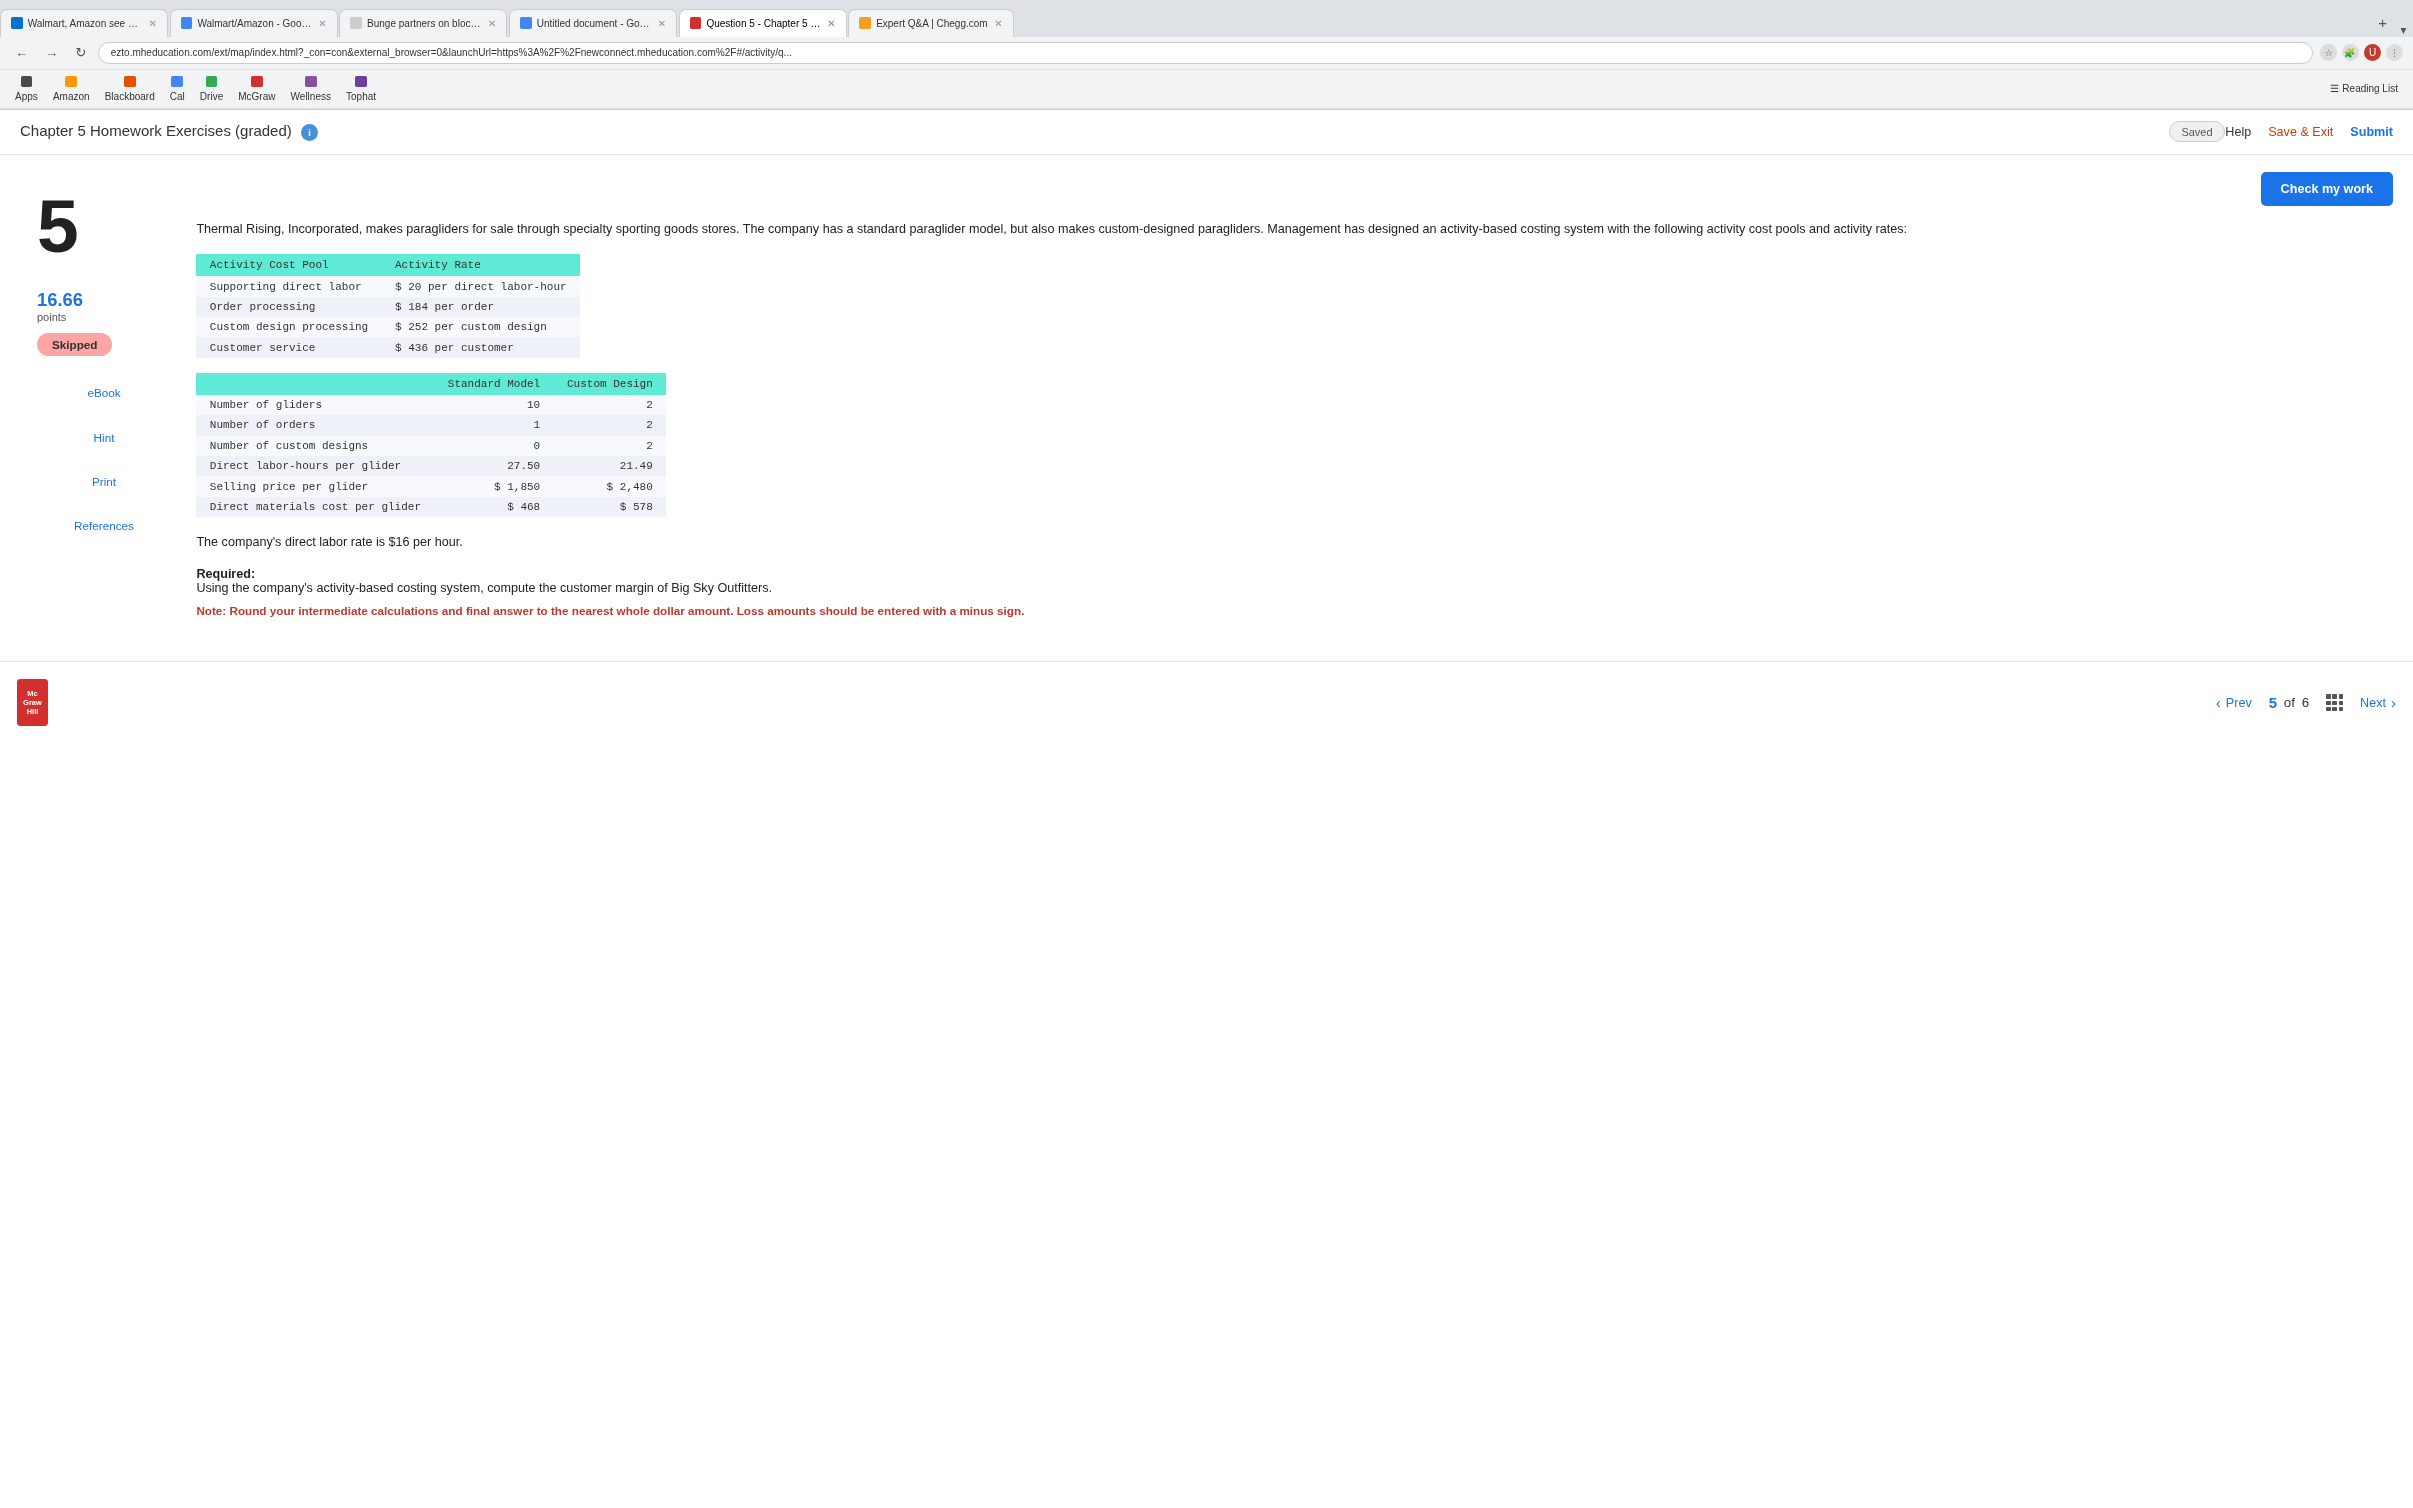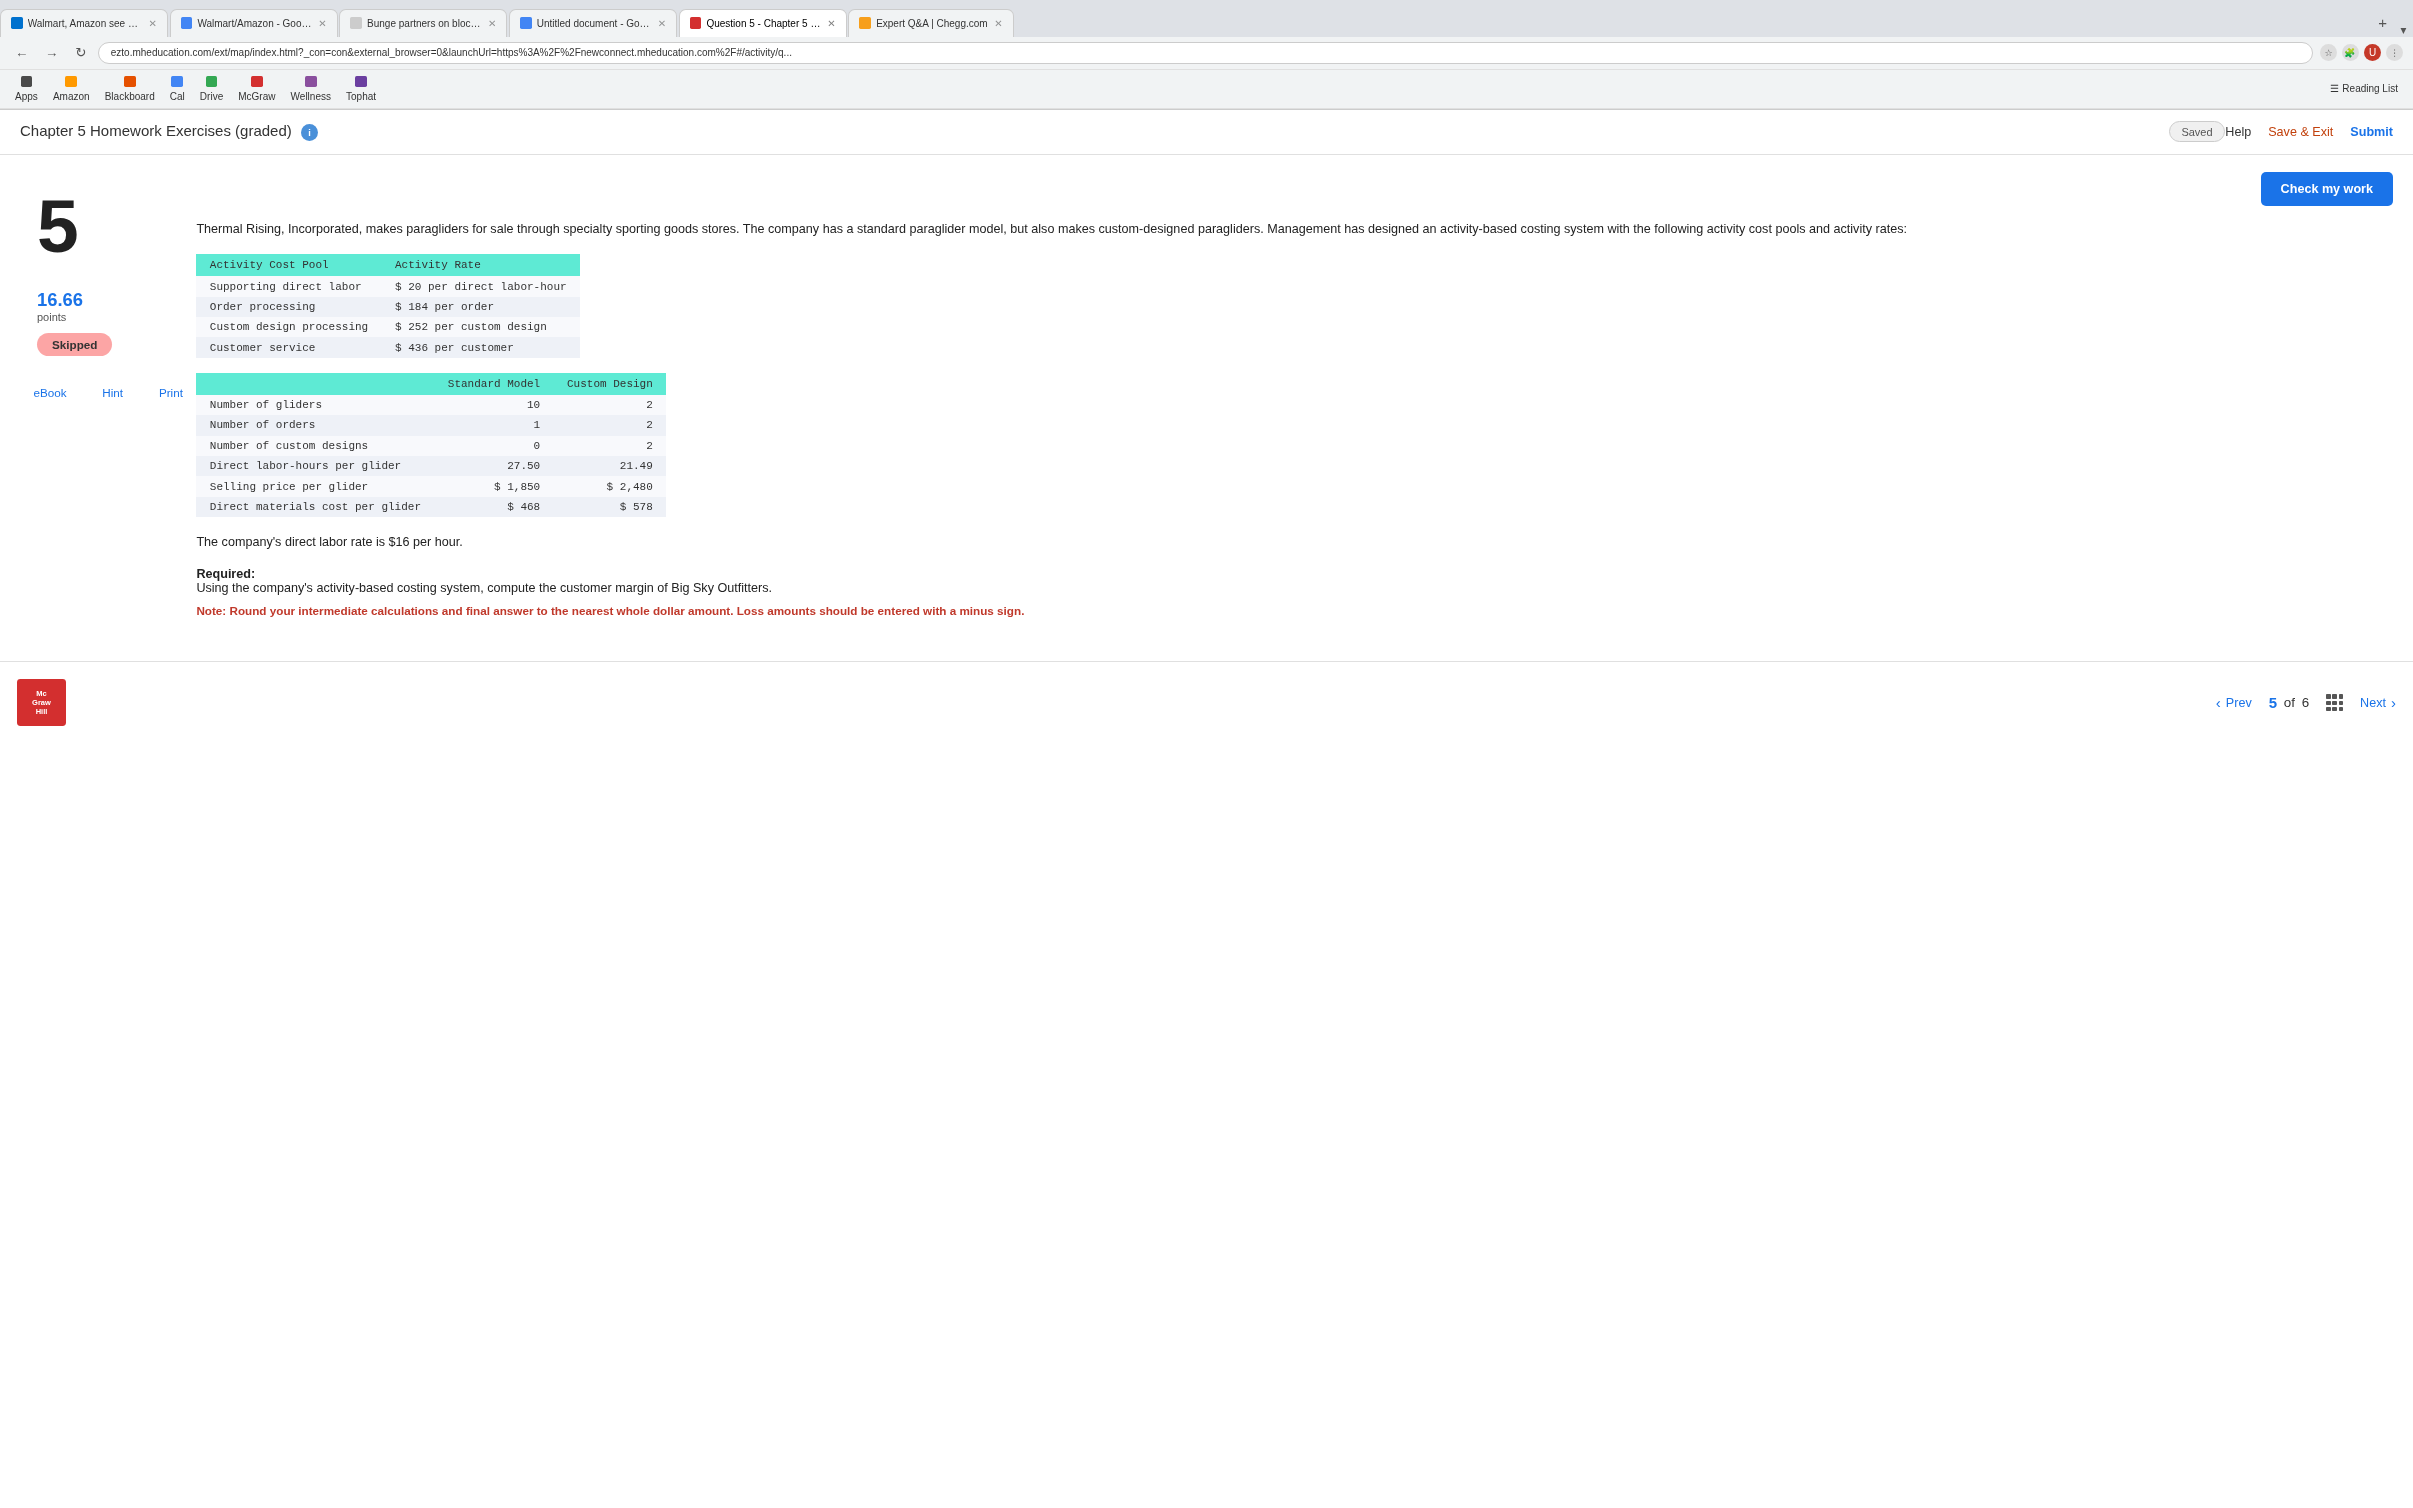--- a/index.html
+++ b/index.html
@@ -37,21 +37,21 @@
     .save-exit-btn { background: none; border: none; font-size: 12.6px; color: #c2410c; cursor: pointer; }
     .submit-btn { background: none; border: none; font-size: 12.6px; color: #1a73e8; font-weight: bold; cursor: pointer; }
 
     
     .main-content { display: flex; padding: 17px 20px; gap: 0; }
     .left-panel { width: 168px; flex-shrink: 0; }
     .question-number { font-size: 75px; font-weight: bold; color: #222; line-height: 1; margin-bottom: 8.4px; padding: 17px; }
     .points-label { font-size: 18.4px; color: #1a73e8; font-weight: bold; }
     .points-text { font-size: 11px; color: #555; }
     .skipped-badge { background: #fca5a5; border-radius: 17px; padding: 5px 15px; font-size: 11.7px; color: #333; font-weight: bold; display: inline-block; margin: 10px 0; }
-    .side-nav { display: flex; gap: 9px; margin-top: 13.4px; }
+    .side-nav { display: flex; flex-direction: column; gap: 18px; margin-top: 13.4px; }
     .side-nav-btn { background: none; border: none; padding: 6.7px 13.4px; font-size: 11.7px; color: #1a73e8; cursor: pointer; text-align: center; display: block; width: 100%; }
 
     
     .question-area { flex: 1; padding-left: 8.4px; }
     .check-my-work-btn { background: #1a73e8; color: #fff; border: none; border-radius: 5px; padding: 10px 20px; font-size: 12.6px; font-weight: bold; cursor: pointer; float: right; margin-bottom: 13.4px; }
     .question-text { font-size: 12.6px; line-height: 1.6; color: #222; margin-bottom: 15px; clear: both; }
 
     
     .data-table { border-collapse: collapse; font-family: 'Courier New', monospace; font-size: 11px; margin: 10px 0 15px 0; width: auto; }
     .data-table th { background: #5eead4; padding: 5px 13.4px; text-align: left; font-weight: normal; }
@@ -68,21 +68,21 @@
     
     .footer-nav { display: flex; align-items: center; justify-content: center; gap: 17px; padding: 17px; border-top: 0.8px solid #e0e0e0; margin-top: 25px; }
     .nav-prev-btn, .nav-next-btn { background: none; border: none; font-size: 12.6px; color: #1a73e8; cursor: pointer; display: flex; align-items: center; gap: 5px; }
     .nav-arrow { font-size: 15px; color: #1a73e8; }
     .page-indicator { font-size: 13.4px; color: #333; display: flex; align-items: center; gap: 6.7px; }
     .current-page { color: #1a73e8; font-weight: bold; font-size: 15px; }
     .grid-icon { display: grid; grid-template-columns: 1fr 1fr 1fr; gap: 1.7px; width: 17px; height: 17px; cursor: pointer; }
     .grid-dot { background: #555; border-radius: 0.8px; }
 
     
-    .mh-logo { width: 49px; height: 47px; background: #d32f2f; border-radius: 3.4px; display: flex; flex-direction: column; align-items: center; justify-content: center; color: #fff; font-size: 7.5px; font-weight: bold; line-height: 1.2; text-align: center; margin-right: auto; }
+    .mh-logo { width: 31px; height: 47px; background: #d32f2f; border-radius: 3.4px; display: flex; flex-direction: column; align-items: center; justify-content: center; color: #fff; font-size: 7.5px; font-weight: bold; line-height: 1.2; text-align: center; margin-right: auto; }
 
     .tab-text { overflow: hidden; text-overflow: ellipsis; }
   </style>
 </head>
 <body>
 
 <div class="browser-chrome">
 
   <div class="tab-bar">
 

